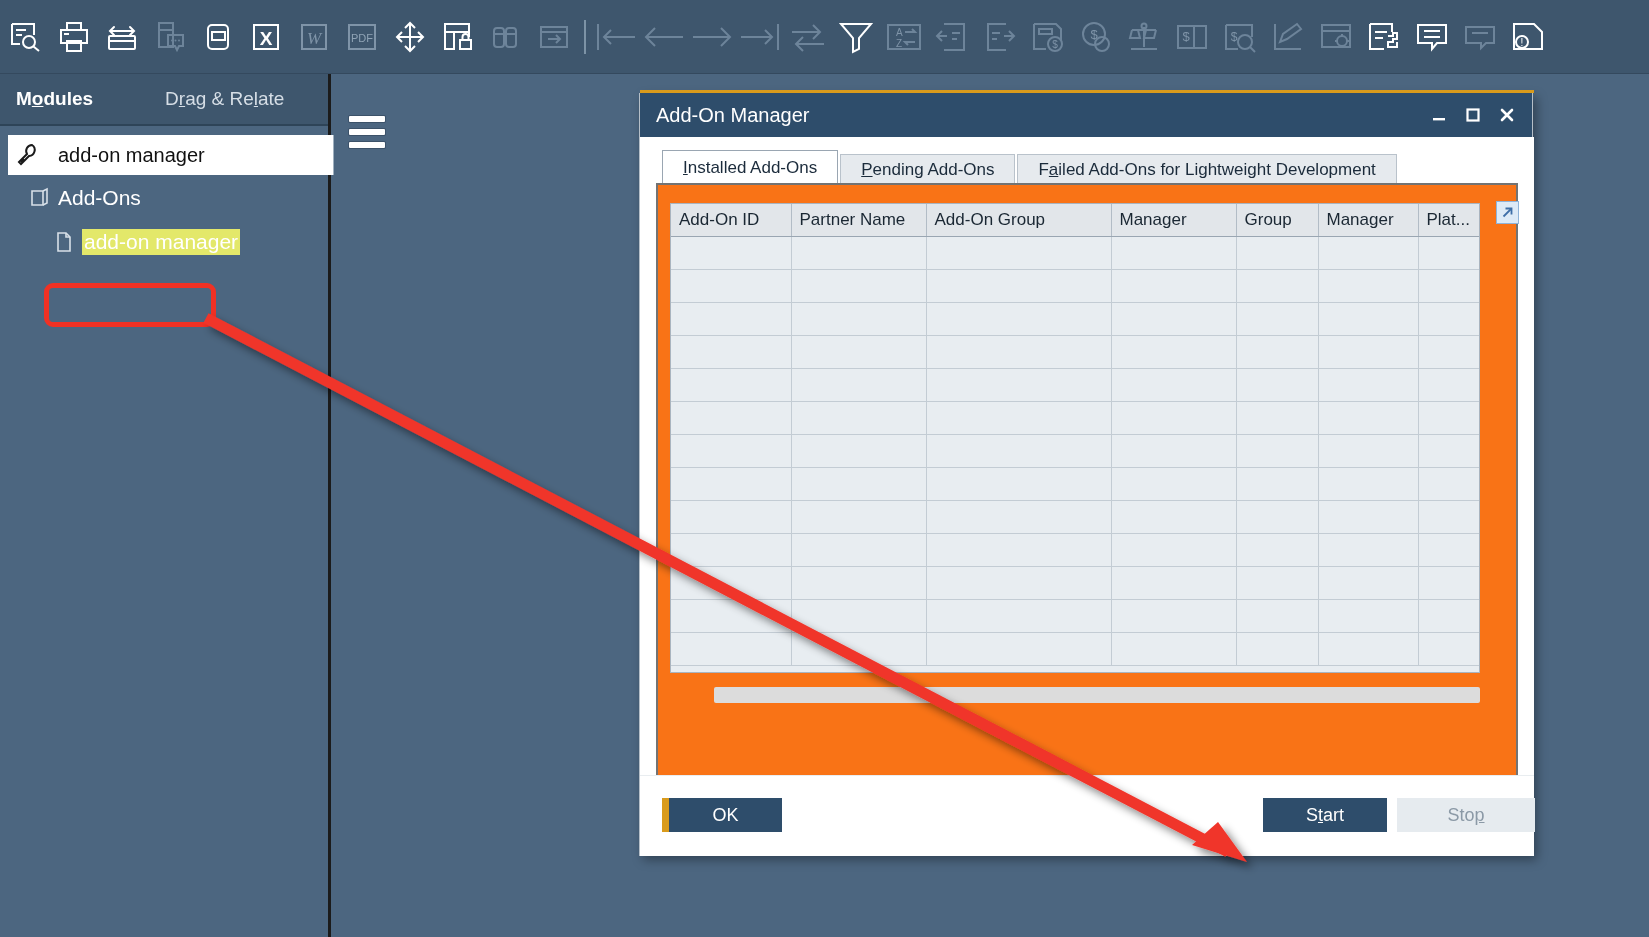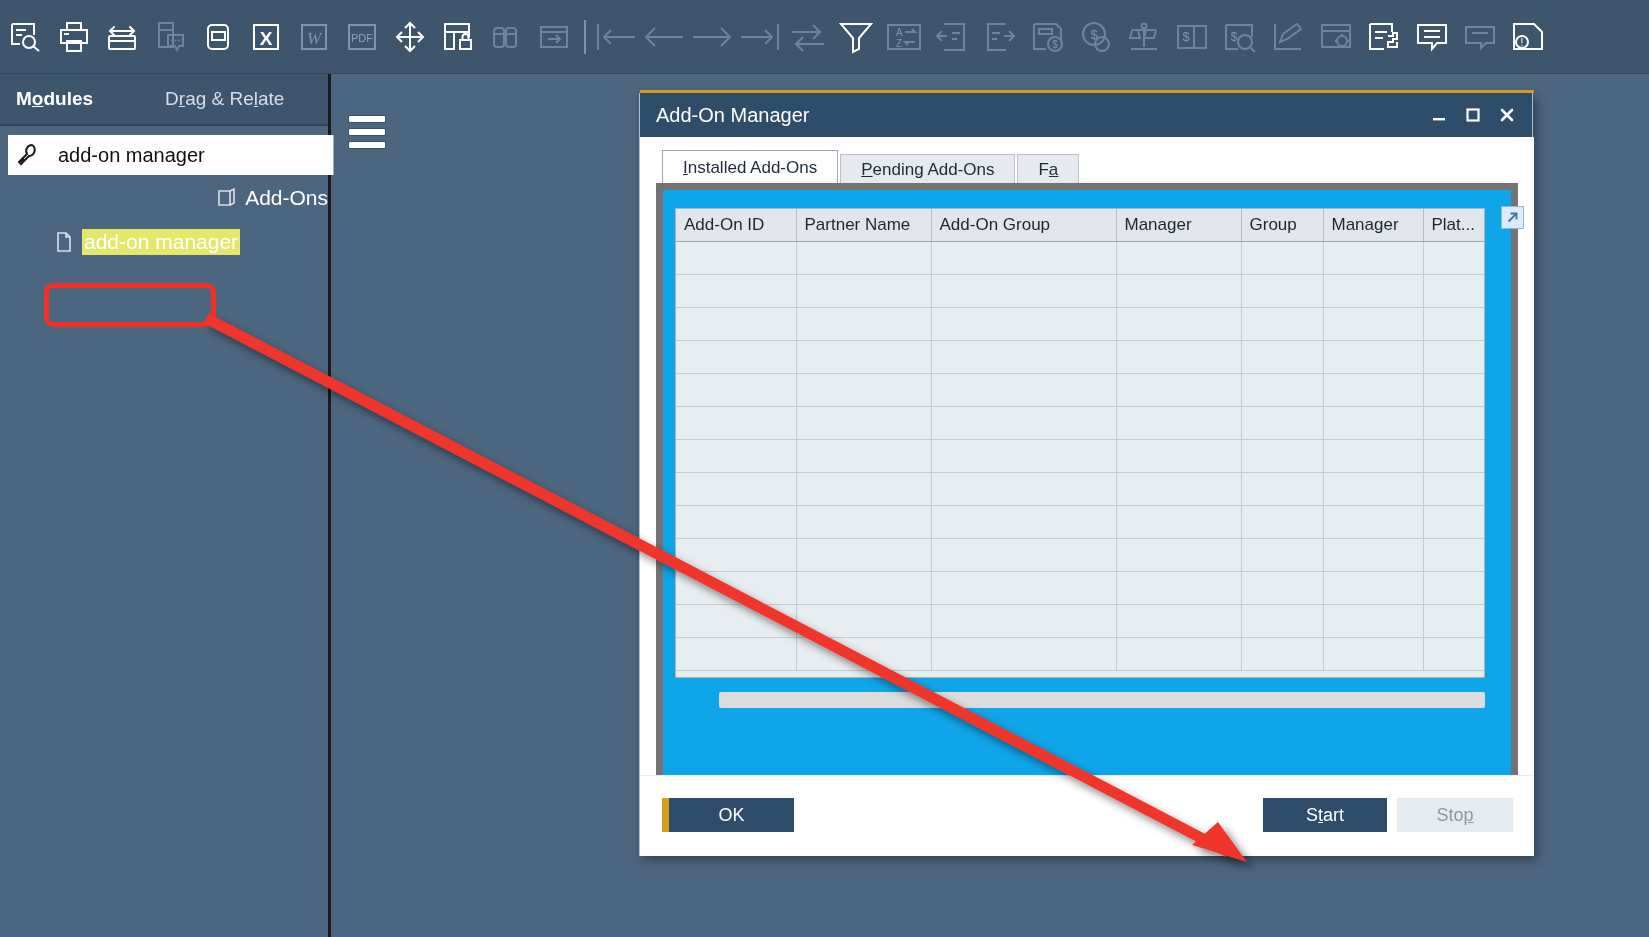--- a/index.html
+++ b/index.html
@@ -72,21 +72,21 @@
     width: 42px; height: 40px; background: #ffffff;
     border-left: 1px solid #9fb0bf;
     display: flex; align-items: center; justify-content: center;
     flex: 0 0 auto;
     font-size: 26px; font-weight: bold; color: #1c1c1c; line-height: 1;
   }
 
   .tree-row { display: flex; align-items: center; height: 44px; padding-left: 6px; }
   .tree-row .ico { width: 36px; display: flex; align-items:center; justify-content:center; flex:0 0 auto; }
   .tree-row .lbl { font-size: 21px; color: #ffffff; }
-  .tree-row.level2 { padding-left: 15px; justify-content: flex-end; }
+  .tree-row.level2 { padding-left: 22px; }
   .tree-row.level3 { padding-left: 46px; }
 
   #highlight-box {
     position: absolute; left: 44px; top: 209px;
     width: 172px; height: 44px;
     border: 5px solid #f03124; border-radius: 9px;
     pointer-events: none;
   }
   .hl-text {
     background: #e3e86a; color: #1a1a1a; font-size: 20px;
@@ -158,22 +158,22 @@
   }
   .tab.active {
     background: #ffffff; height: 34px;
     border-color: #9aa6b2;
     font-weight: normal;
   }
   .tab u { text-decoration: underline; }
 
   #panel {
     position: relative;
-    border: 7px solid #737373;
-    background: #0ea5e9;
+    border: 2px solid #737373;
+    background: #f97316;
     height: 617px;
     margin-top: -1px;
   }
 
   #grid-wrap {
     position: absolute; left: 12px; top: 18px;
     width: 810px; height: 470px;
     border: 1px solid #a9b4bf;
     background: #e8edf1;
     overflow: hidden;
@@ -213,30 +213,30 @@
     background: #ffffff;
     border-top: 1px solid #e9edf0;
   }
   .btn {
     position: absolute;
     height: 34px;
     display: flex; align-items: center; justify-content: center;
     font-size: 18px;
   }
   #btn-ok {
-    left: 22px; top: 22px; width: 132px;
+    left: 22px; top: 22px; width: 120px;
     background: #2e4d6b; color: #ffffff;
     border-left: 7px solid #d99b1c;
   }
   #btn-start {
     left: 623px; top: 22px; width: 124px;
     background: #2e4d6b; color: #ffffff;
   }
   #btn-stop {
-    left: 757px; top: 22px; width: 116px;
+    left: 757px; top: 22px; width: 138px;
     background: #e6ebef; color: #8b99a6;
   }
   .btn u { text-decoration: underline; }
 
   
   #arrow-svg {
     position: absolute; left: 0; top: 0;
     width: 1649px; height: 937px;
     pointer-events: none;
   }
@@ -671,20 +671,21 @@
         <u>I</u>
           <span>nstalled Add-Ons</span>
       </div>
       <div class="tab">
         <u>P</u>
           <span>ending Add-Ons</span>
       </div>
       <div class="tab">
         <span>F</span>
           <u>a</u>
+          <span>iled Add-Ons for Lightweight Development</span>
       </div>
     </div>
 
     <div id="panel">
 
       <div id="grid-wrap">
         <table id="grid">
           <colgroup>
             <col style="width:120px">
               <col style="width:135px">

